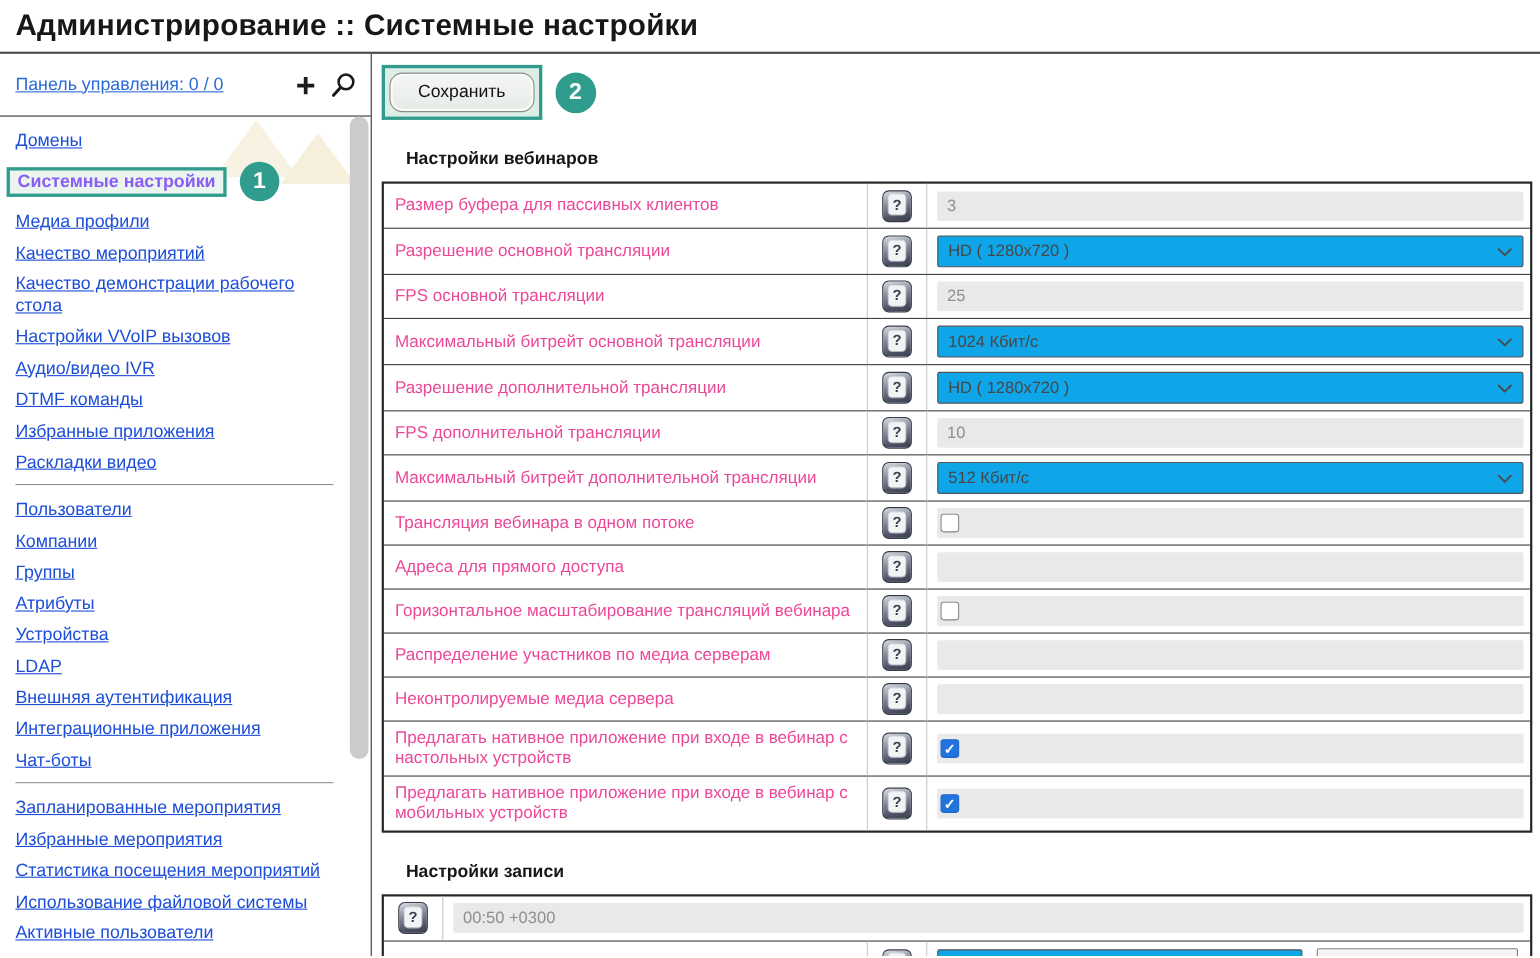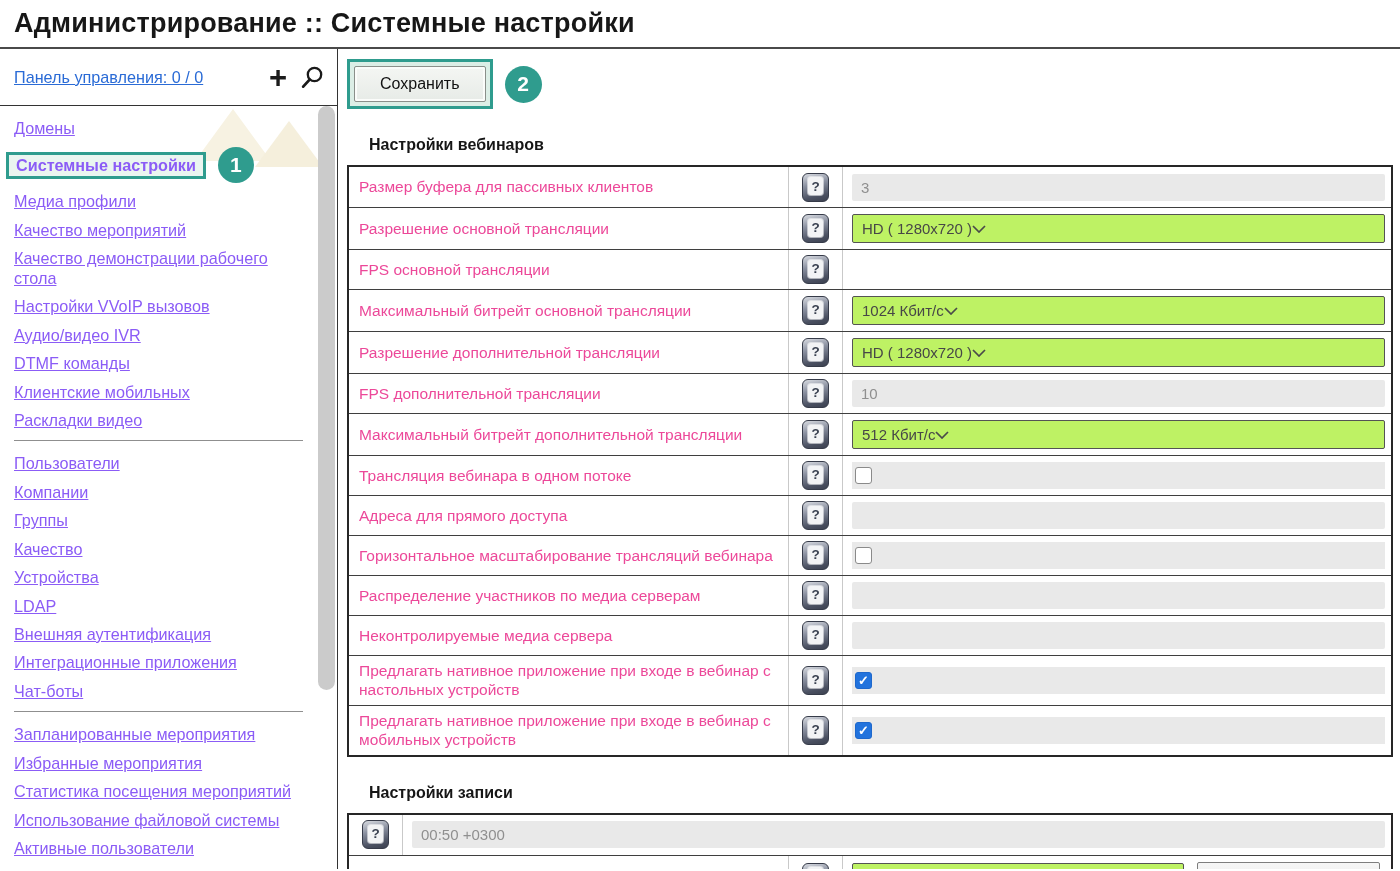--- a/index.html
+++ b/index.html
@@ -20,35 +20,35 @@
   .wm2 { left:255px; top:72px; border-width:0 34px 46px 34px; border-color:transparent transparent #f5efdc transparent; }
   .sidebar-header { position:relative; z-index:1; height:57px; border-bottom:1px solid #333;
                     display:flex; align-items:center; padding:0 12px 0 14px; }
   .panel-link { color:#2a6bd6; text-decoration:underline; font-size:16.2px; cursor:pointer; }
   .header-icons { margin-left:auto; display:flex; align-items:center; gap:13px; }
   .plus-icon { font-size:31px; font-weight:700; color:#1c1c1c; line-height:1; cursor:pointer; }
   .search-icon { cursor:pointer; display:block; }
 
   .sidebar-body { position:relative; height:762px; }
   .sidebar-nav { position:relative; z-index:1; padding:13px 30px 0 14px; }
-  .nav-link { display:block; color:#8b5cf6; text-decoration:underline; font-size:16.2px;
+  .nav-link { display:block; color:#1d4ed8; text-decoration:underline; font-size:16.2px;
               line-height:1.2; margin-bottom:9px; cursor:pointer; }
   .nav-sep { border-top:1px solid #8f8f8f; margin:10px 4px 13px 0; }
   .current-row { display:flex; align-items:center; margin:2px 0 9px 0; }
   .current-box { border:3px solid #2f9c8e; background:#eaf5f0; padding:1px 7px; margin-left:-8px;
                  font-weight:600; font-size:16.2px; color:#8b5cf6; white-space:nowrap; }
   .scrollbar { position:absolute; top:0; right:2px; width:17px; height:762px; z-index:2; }
   .scroll-thumb { width:17px; height:584px; background:#cbcbcb; border-radius:9px; }
 
   
   .main { flex:1; padding:10px 7px 0 9px; overflow:hidden; }
   .toolbar { display:flex; align-items:center; margin-bottom:2px; }
   .annotate { display:inline-block; border:3px solid #2f9c8e; background:#dceee6; padding:4px; }
   .save-btn { padding:8px 25px; font-size:16px; color:#111; cursor:pointer;
-              background:linear-gradient(#f4f6f3,#e7ebe7); border:1px solid #8a8f8a; border-radius:2px;
+              background:linear-gradient(#f4f6f3,#e7ebe7); border:1px solid #8a8f8a; border-radius:12px;
               box-shadow:inset 0 0 0 2px #fbfcfa; font-family:"Liberation Sans",sans-serif; }
   .badge { display:inline-flex; width:37px; height:37px; border-radius:50%; background:#2f9c8e;
            color:#fff; align-items:center; justify-content:center; font-size:21px; font-weight:600;
            margin-left:12px; }
 
   .section-title { font-size:16px; font-weight:700; color:#161616; margin:27px 0 11px 22px; }
   .stable { border:2px solid #262626; background:#fff; }
   .trow { display:flex; align-items:stretch; min-height:40px; }
   .trow + .trow { border-top:1px solid #3f3f3f; }
   .cell-label { width:440px; flex:0 0 440px; border-right:1px solid #c9c9c9; padding:5px 10px;
@@ -59,22 +59,22 @@
 
   .help-btn { width:27px; height:29px; border-radius:6px; border:1px solid #363b49; cursor:pointer;
               background:linear-gradient(165deg,#d9dce2 0%,#8a90a0 38%,#4b5162 78%,#3c4150 100%);
               display:flex; align-items:center; justify-content:center; padding:0; }
   .help-glyph { background:#f2f3f5; width:15px; height:18px; border-radius:3px; margin-top:-2px;
                 display:flex; align-items:center; justify-content:center;
                 font-weight:700; font-size:13.5px; color:#394050; box-shadow:0 0 0 1px rgba(255,255,255,.55); }
 
   .input-disabled { flex:1; height:27px; background:#e9e9e9; border-radius:2px;
                     display:flex; align-items:center; padding:0 9px; font-size:15px; color:#8f8f8f; }
-  .select { flex:1; height:29px; background:#bef264; border:1px solid #545454; border-radius:2px;
-            display:flex; align-items:center; justify-content:flex-start; padding:0 9px;
+  .select { flex:1; height:29px; background:#0ea5e9; border:1px solid #545454; border-radius:2px;
+            display:flex; align-items:center; justify-content:space-between; padding:0 9px;
             font-size:15px; color:#474747; cursor:pointer; }
   .select.narrow { flex:0 0 332px; }
   .strip { flex:1; height:27px; background:#e9e9e9; display:flex; align-items:center; padding-left:3px; }
   .checkbox { width:17px; height:17px; background:#fff; border:1px solid #8a8a8a; border-radius:3px; cursor:pointer; }
   .checkbox.checked { background:#2273dd; border-color:#1e68cc;
                       display:flex; align-items:center; justify-content:center; }
   .checkbox.checked::after { content:"✓"; color:#fff; font-size:13px; font-weight:700; line-height:1; }
   .btn-default { margin-left:13px; flex:0 0 183px; height:31px; cursor:pointer;
                  background:linear-gradient(#f6f6f6,#e9e9e9); border:1px solid #7e7e7e; border-radius:2px;
                  font-size:15.5px; color:#111; display:flex; align-items:center; justify-content:center;
@@ -110,27 +110,27 @@
             <div class="current-row">
               <span class="current-box">Системные настройки</span>
               <span class="badge" style="width: 36px; height: 36px;">1</span>
             </div>
             <a class="nav-link">Медиа профили</a>
             <a class="nav-link">Качество мероприятий</a>
             <a class="nav-link">Качество демонстрации рабочего стола</a>
             <a class="nav-link">Настройки VVoIP вызовов</a>
             <a class="nav-link">Аудио/видео IVR</a>
             <a class="nav-link">DTMF команды</a>
-            <a class="nav-link">Клиентские мобильных</a>
+            <a class="nav-link">Избранные приложения</a>
             <a class="nav-link">Раскладки видео</a>
             <div class="nav-sep"></div>
             <a class="nav-link">Пользователи</a>
             <a class="nav-link">Компании</a>
             <a class="nav-link">Группы</a>
-            <a class="nav-link">Качество</a>
+            <a class="nav-link">Атрибуты</a>
             <a class="nav-link">Устройства</a>
             <a class="nav-link">LDAP</a>
             <a class="nav-link">Внешняя аутентификация</a>
             <a class="nav-link">Интеграционные приложения</a>
             <a class="nav-link">Чат-боты</a>
             <div class="nav-sep"></div>
             <a class="nav-link">Запланированные мероприятия</a>
             <a class="nav-link">Избранные мероприятия</a>
             <a class="nav-link">Статистика посещения мероприятий</a>
             <a class="nav-link">Использование файловой системы</a>
@@ -179,20 +179,23 @@
                 </div>
               </div>
             </div>
             <div class="trow">
               <div class="cell-label">FPS основной трансляции</div>
               <div class="cell-help">
                 <button class="help-btn">
                   <span class="help-glyph">?</span>
                 </button>
               </div>
+              <div class="cell-control">
+                <div class="input-disabled">25</div>
+              </div>
             </div>
             <div class="trow">
               <div class="cell-label">Максимальный битрейт основной трансляции</div>
               <div class="cell-help">
                 <button class="help-btn">
                   <span class="help-glyph">?</span>
                 </button>
               </div>
               <div class="cell-control">
                 <div class="select">

